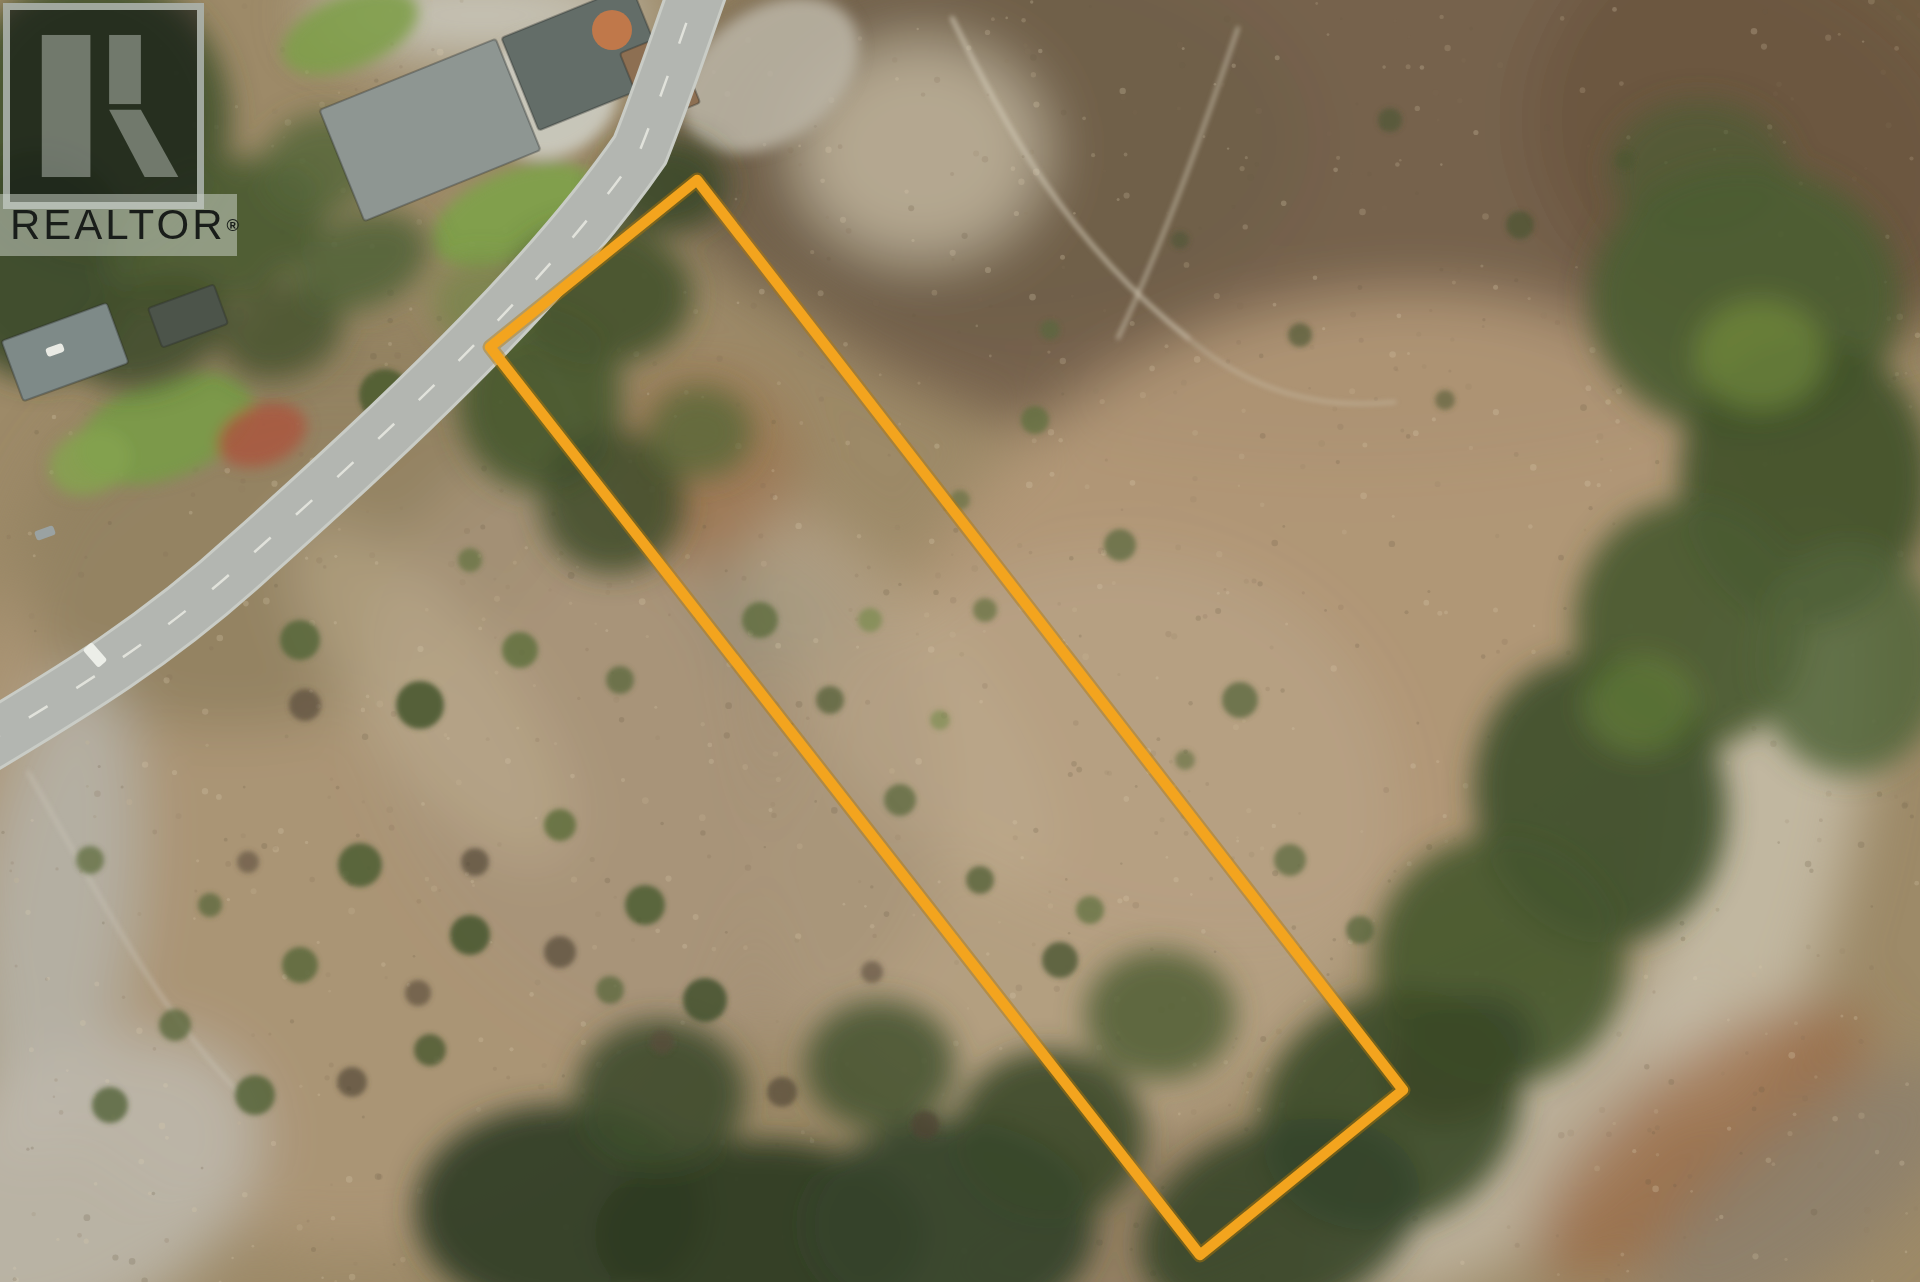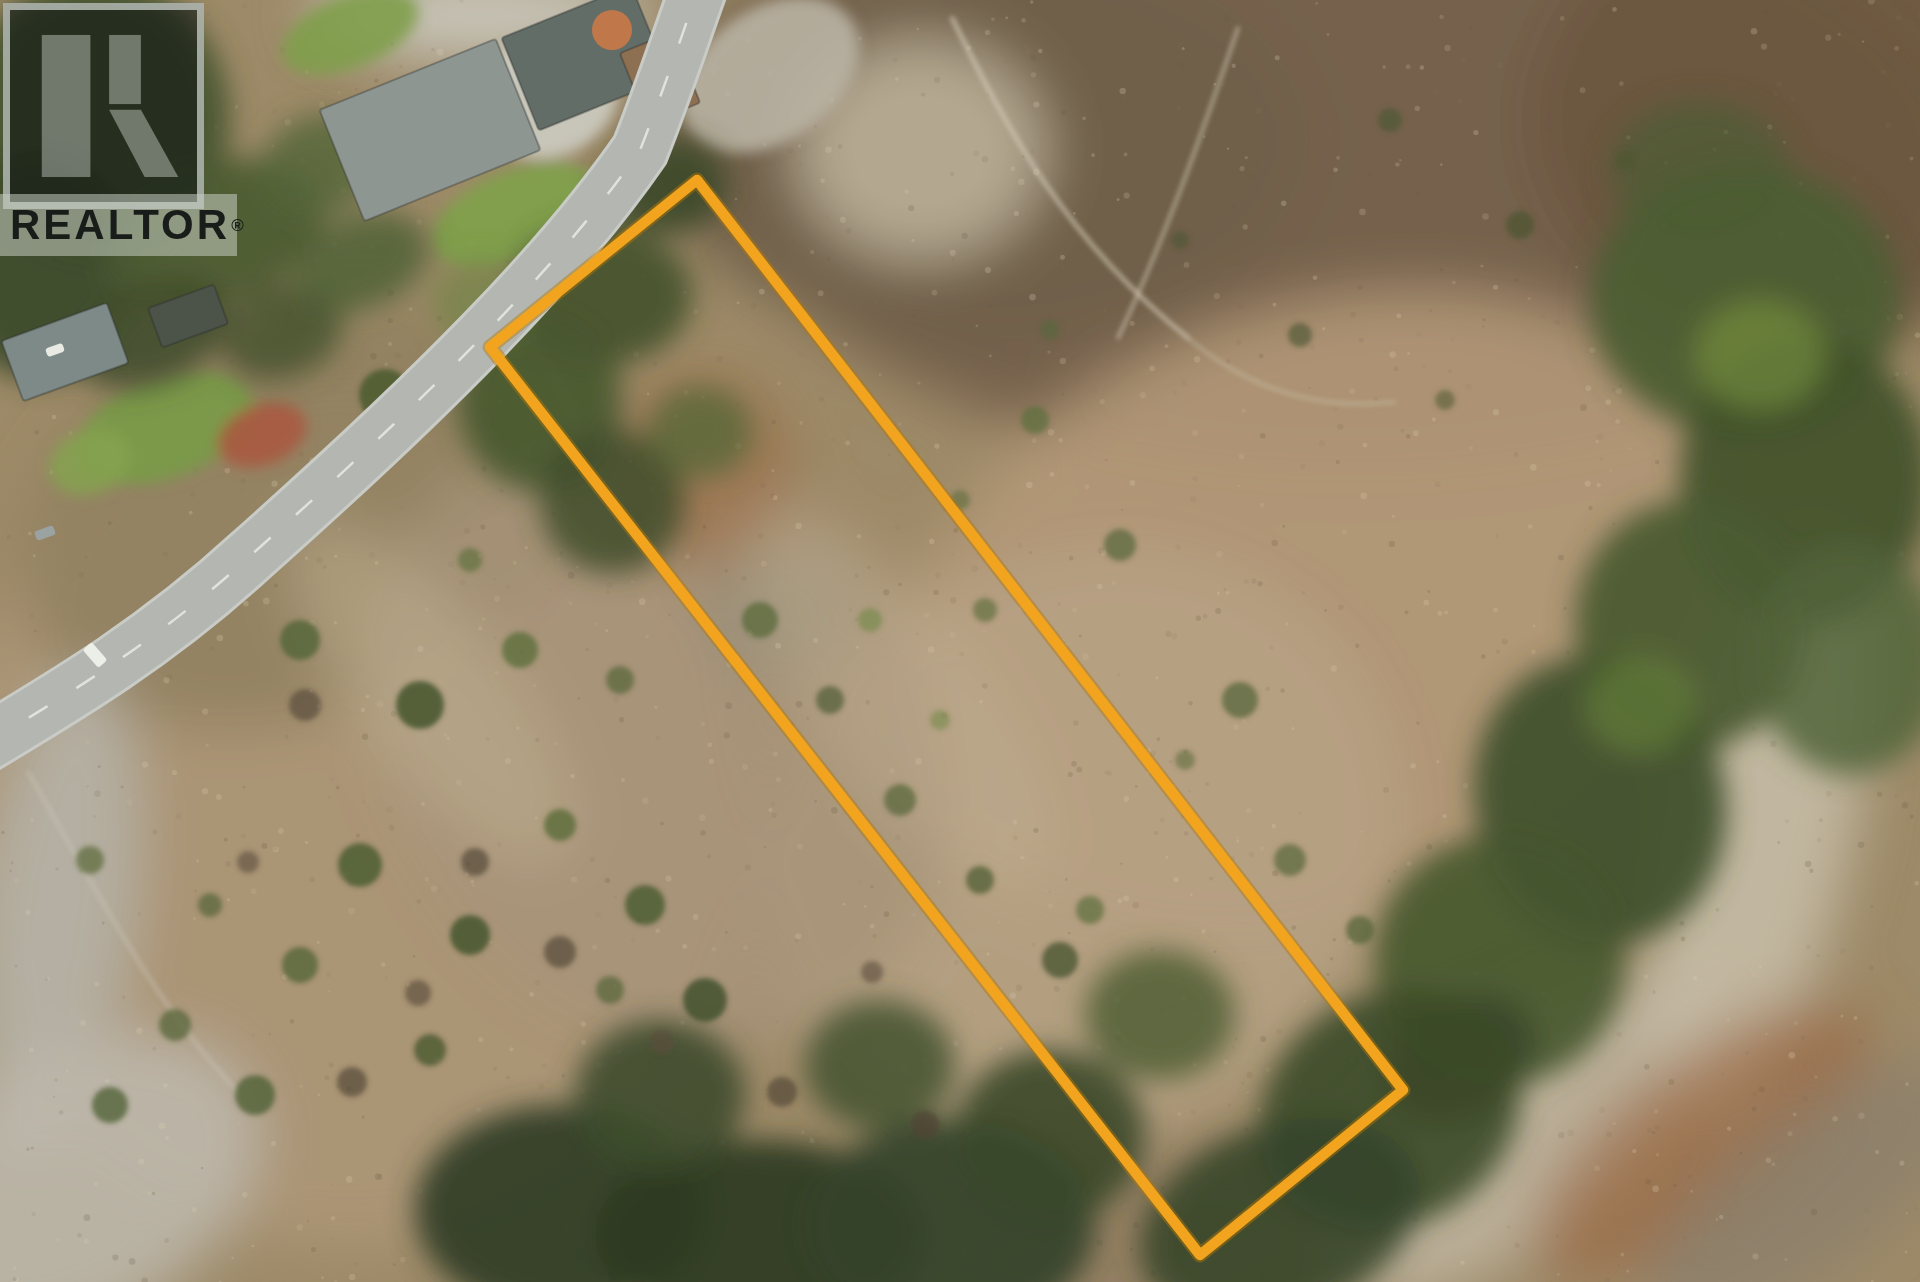--- a/index.html
+++ b/index.html
@@ -20,21 +20,21 @@
     background:rgba(10,14,16,0.55);
   }
   .logo-square svg{display:block;width:100%;height:100%;}
   .logo-band{
     position:absolute;top:194px;left:0;width:237px;height:62px;
     background:rgba(199,205,195,0.55);
     display:flex;align-items:center;
     box-sizing:border-box;padding-left:10px;
   }
   .logo-band .brand{
-    font-weight:bold;font-size:42px;letter-spacing:3px;
+    font-weight:normal;font-size:42px;letter-spacing:3px;
     color:#191d1a;line-height:1;white-space:nowrap;
   }
   .logo-band sup{
     font-weight:bold;font-size:17px;color:#191d1a;
     vertical-align:super;line-height:1;margin-left:1px;
   }
 </style>
 </head>
 <body>
 

